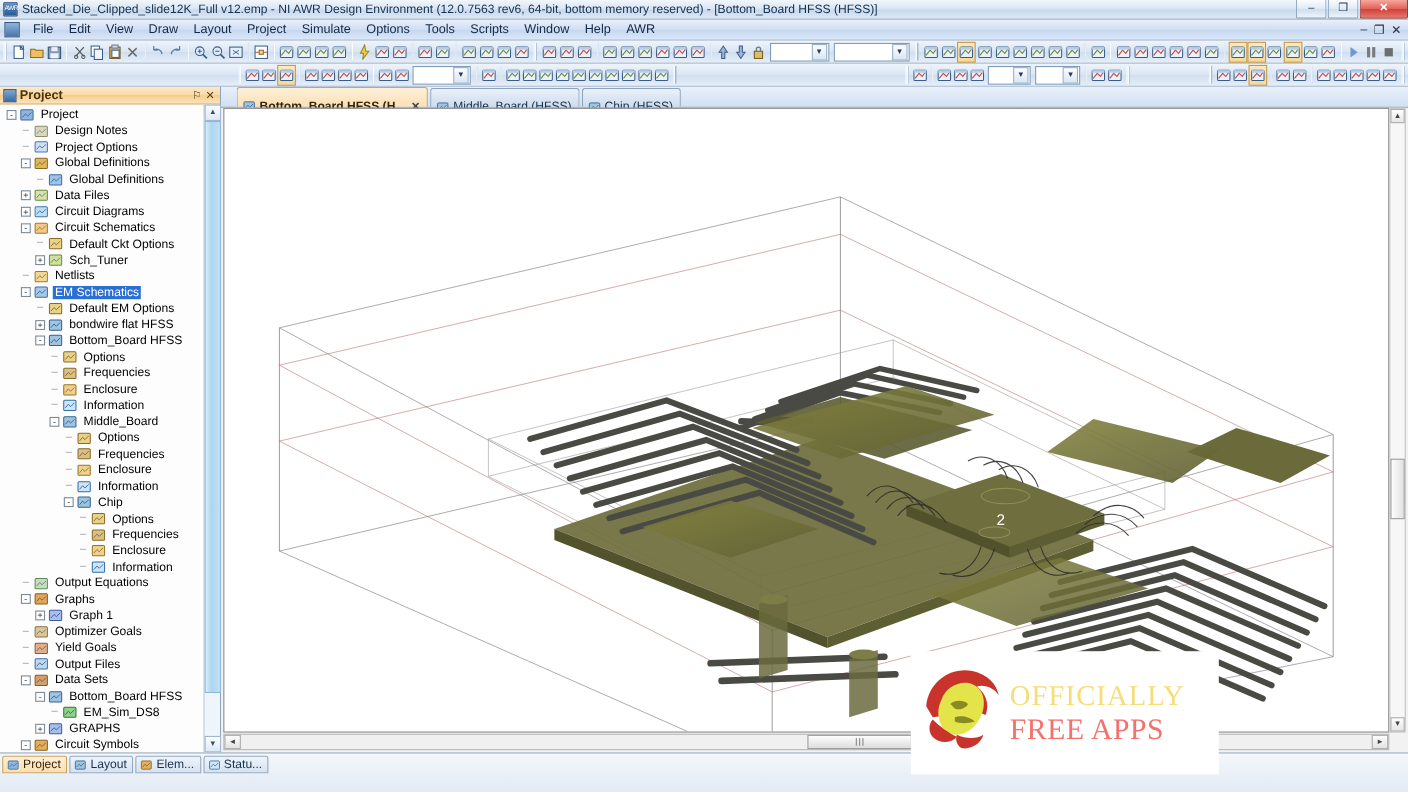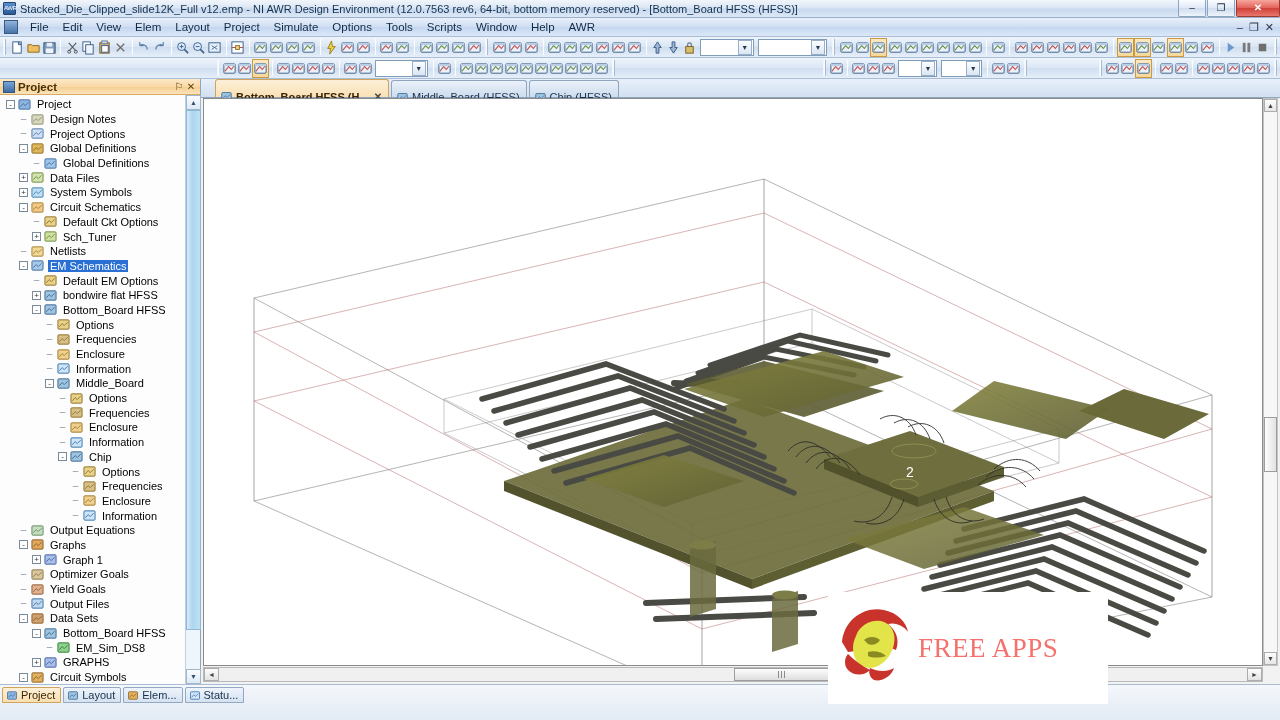--- a/index.html
+++ b/index.html
@@ -282,21 +282,21 @@
       <div class="win-btn">❐</div>
       <div class="win-btn close">✕</div>
     </div>
   </div>
 
   <div class="menubar">
     <div class="menu-sysicon"></div>
     <div class="menu-item">File</div>
     <div class="menu-item">Edit</div>
     <div class="menu-item">View</div>
-    <div class="menu-item">Elem</div>
+    <div class="menu-item">Draw</div>
     <div class="menu-item">Layout</div>
     <div class="menu-item">Project</div>
     <div class="menu-item">Simulate</div>
     <div class="menu-item">Options</div>
     <div class="menu-item">Tools</div>
     <div class="menu-item">Scripts</div>
     <div class="menu-item">Window</div>
     <div class="menu-item">Help</div>
     <div class="menu-item">AWR</div>
     <div class="mdi-btns">
@@ -1092,21 +1092,21 @@
             <path d="M3.5 9.5 L6.5 6 L8.8 8.2 L12.5 4.5" fill="none" stroke="#6a8a3a" stroke-width="0.9"></path>
           </svg>
           <span class="tlbl">Data Files</span>
         </div>
         <div class="tnode" style="padding-left: 19px;">
           <div class="exp">+</div>
           <svg viewBox="0 0 16 14" width="15" height="13" class="tico">
             <rect x="2" y="2" width="12" height="10" fill="#bfe0f4" stroke="#3d7aa4" rx="1"></rect>
             <path d="M3.5 9.5 L6.5 6 L8.8 8.2 L12.5 4.5" fill="none" stroke="#3d7aa4" stroke-width="0.9"></path>
           </svg>
-          <span class="tlbl">System Symbols</span>
+          <span class="tlbl">Circuit Diagrams</span>
         </div>
         <div class="tnode" style="padding-left: 19px;">
           <div class="exp">-</div>
           <svg viewBox="0 0 16 14" width="15" height="13" class="tico">
             <rect x="2" y="2" width="12" height="10" fill="#f2c98a" stroke="#a07a2a" rx="1"></rect>
             <path d="M3.5 9.5 L6.5 6 L8.8 8.2 L12.5 4.5" fill="none" stroke="#a07a2a" stroke-width="0.9"></path>
           </svg>
           <span class="tlbl">Circuit Schematics</span>
         </div>
         <div class="tnode" style="padding-left: 32px;">
@@ -1571,17 +1571,18 @@
   <div class="watermark">
     <svg class="wm-logo" viewBox="0 0 82 92">
       <path d="M8 40 C10 18, 30 4, 50 8 C64 11, 72 20, 74 30 C70 24, 62 20, 54 22 C62 28, 66 38, 62 48 L52 44 C54 36, 50 30, 44 30 C36 30, 30 38, 30 48 L14 50 Z" fill="#c8342c"></path>
       <path d="M22 34 C26 22, 40 16, 50 20 C58 23, 62 32, 60 42 C58 52, 52 60, 44 64 C36 68, 26 66, 22 58 C18 50, 18 42, 22 34 Z" fill="#e3e34a"></path>
       <path d="M30 38 C34 34, 42 34, 46 38 C44 42, 38 44, 34 42 Z" fill="#8a8a22"></path>
       <path d="M34 50 C40 48, 48 50, 52 54 C46 56, 38 56, 34 54 Z" fill="#8a8a22"></path>
       <path d="M14 52 C20 58, 28 64, 36 68 C30 74, 20 74, 14 68 C10 64, 10 56, 14 52 Z" fill="#c8342c"></path>
       <path d="M36 66 C44 70, 54 70, 60 66 C58 74, 48 80, 40 78 C36 76, 34 70, 36 66 Z" fill="#c8342c"></path>
     </svg>
     <div class="wm-text">
+      <div class="wm-l1">OFFICIALLY</div>
       <div class="wm-l2">FREE APPS</div>
     </div>
   </div>
 
 </div>
 
 </body></html>

